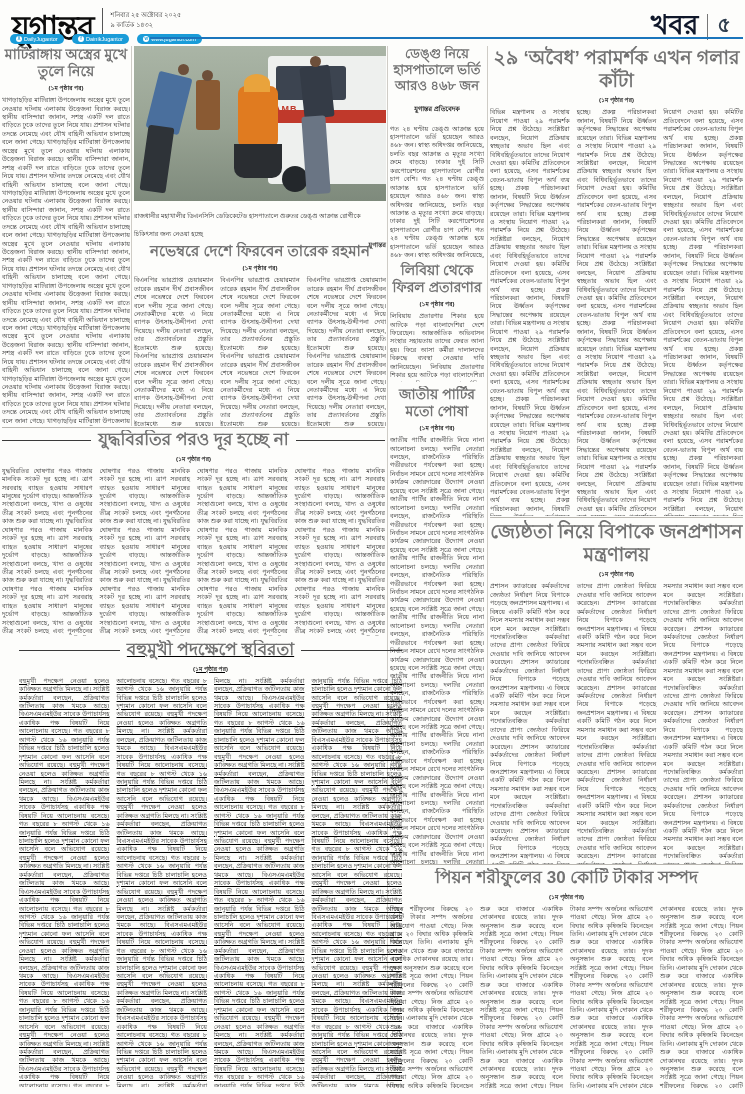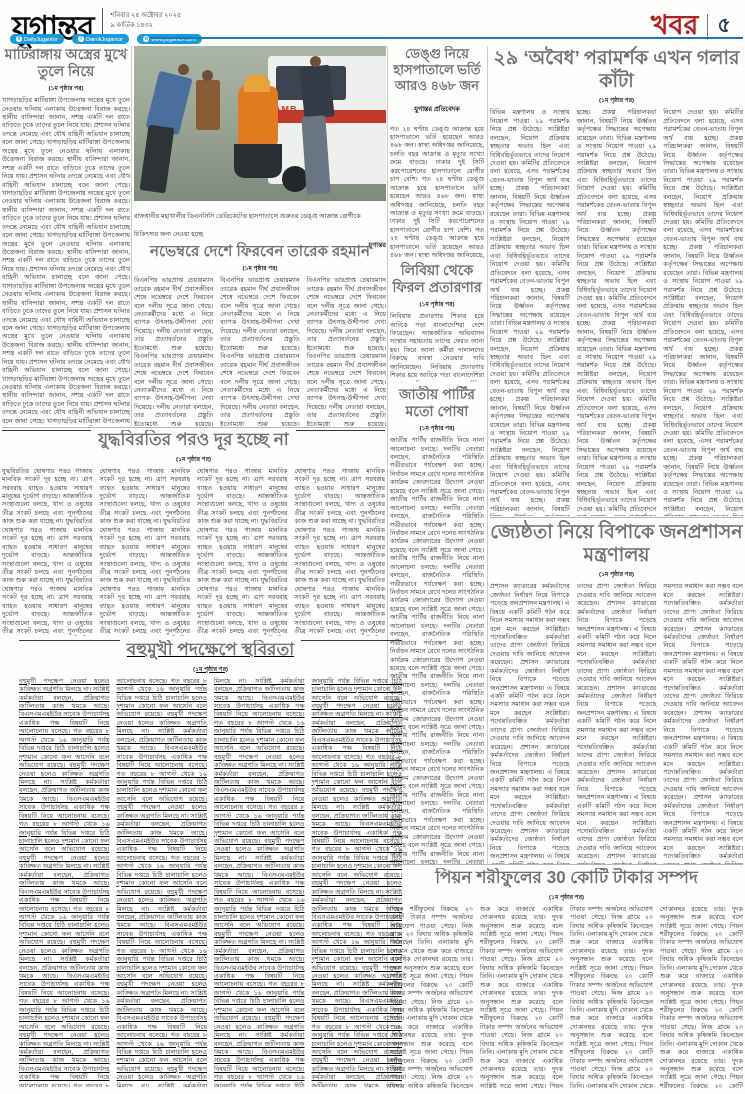--- a/index.html
+++ b/index.html
@@ -7,36 +7,36 @@
   .abs{position:absolute;box-sizing:border-box;}
 
   
   #logo{font-size:31px;font-weight:900;color:#0c0c0c;letter-spacing:-1px;transform:scaleY(1.05);}
   .hdr-divider{width:1px;background:#555;}
   .date-block{font-size:6.5px;color:#333;line-height:1.5;}
   .pill{display:inline-flex;align-items:center;gap:2px;background:#1a9cd8;color:#fff;font-size:5.5px;
         border-radius:6px;padding:1px 6px;margin-right:4px;height:8px;}
   .pill .ic{display:inline-block;width:6px;height:6px;border-radius:50%;background:#fff;color:#1a9cd8;
         font-size:4.5px;font-weight:bold;text-align:center;line-height:6px;}
-  #section-label{font-size:27px;font-weight:900;color:#b91c1c;}
+  #section-label{font-size:27px;font-weight:900;color:#0f172a;}
   #pageno{font-size:21px;font-weight:bold;color:#2f3e4e;}
   .vline{width:1px;background:#777;height:26px;margin:0 9px;}
   #blue-rule{height:2px;background:#1b75bc;}
 
   
   .article{display:flex;flex-direction:column;overflow:hidden;}
   .hl{font-weight:bold;color:#737373;text-align:center;line-height:1.22;}
   .hl.sz13{font-size:13px;} .hl.sz14{font-size:14px;} .hl.sz15{font-size:15px;}
   .hl.sz17{font-size:17px;} .hl.sz19{font-size:19px;}
   .cont{font-size:6px;font-weight:bold;color:#222;text-align:center;margin:3px 0 2px;}
   .byline{font-size:6.5px;font-weight:bold;color:#111;text-align:center;margin:2px 0;}
   .body{flex:1;overflow:hidden;font-size:6.3px;line-height:1.34;color:#1f1f1f;text-align:justify;}
   .cols3{column-count:3;column-gap:7px;}
   .cols4{column-count:4;column-gap:7px;}
-  .rule-title{display:flex;align-items:flex-start;gap:7px;}
+  .rule-title{display:flex;align-items:center;gap:7px;}
   .rule-title::after{content:"";flex:1;border-top:1px solid #3a3a3a;}
   .rule-title.both::before{content:"";flex:1;border-top:1px solid #3a3a3a;}
   .rule-title .hl{flex:0 0 auto;}
   .sep-v{width:1px;background:#cfccc6;}
   .sep-h{height:1px;background:#b9b6b0;}
 
   
   #photo{background:linear-gradient(180deg,#aab5a6 0%,#97a292 55%,#7e8a7c 100%);overflow:hidden;}
   .amb{position:absolute;right:0;top:10px;width:118px;height:128px;background:#eef0ee;border-radius:4px 0 0 4px;}
   .amb .stripe{position:absolute;left:0;right:0;top:54px;height:13px;background:#c0392b;}

